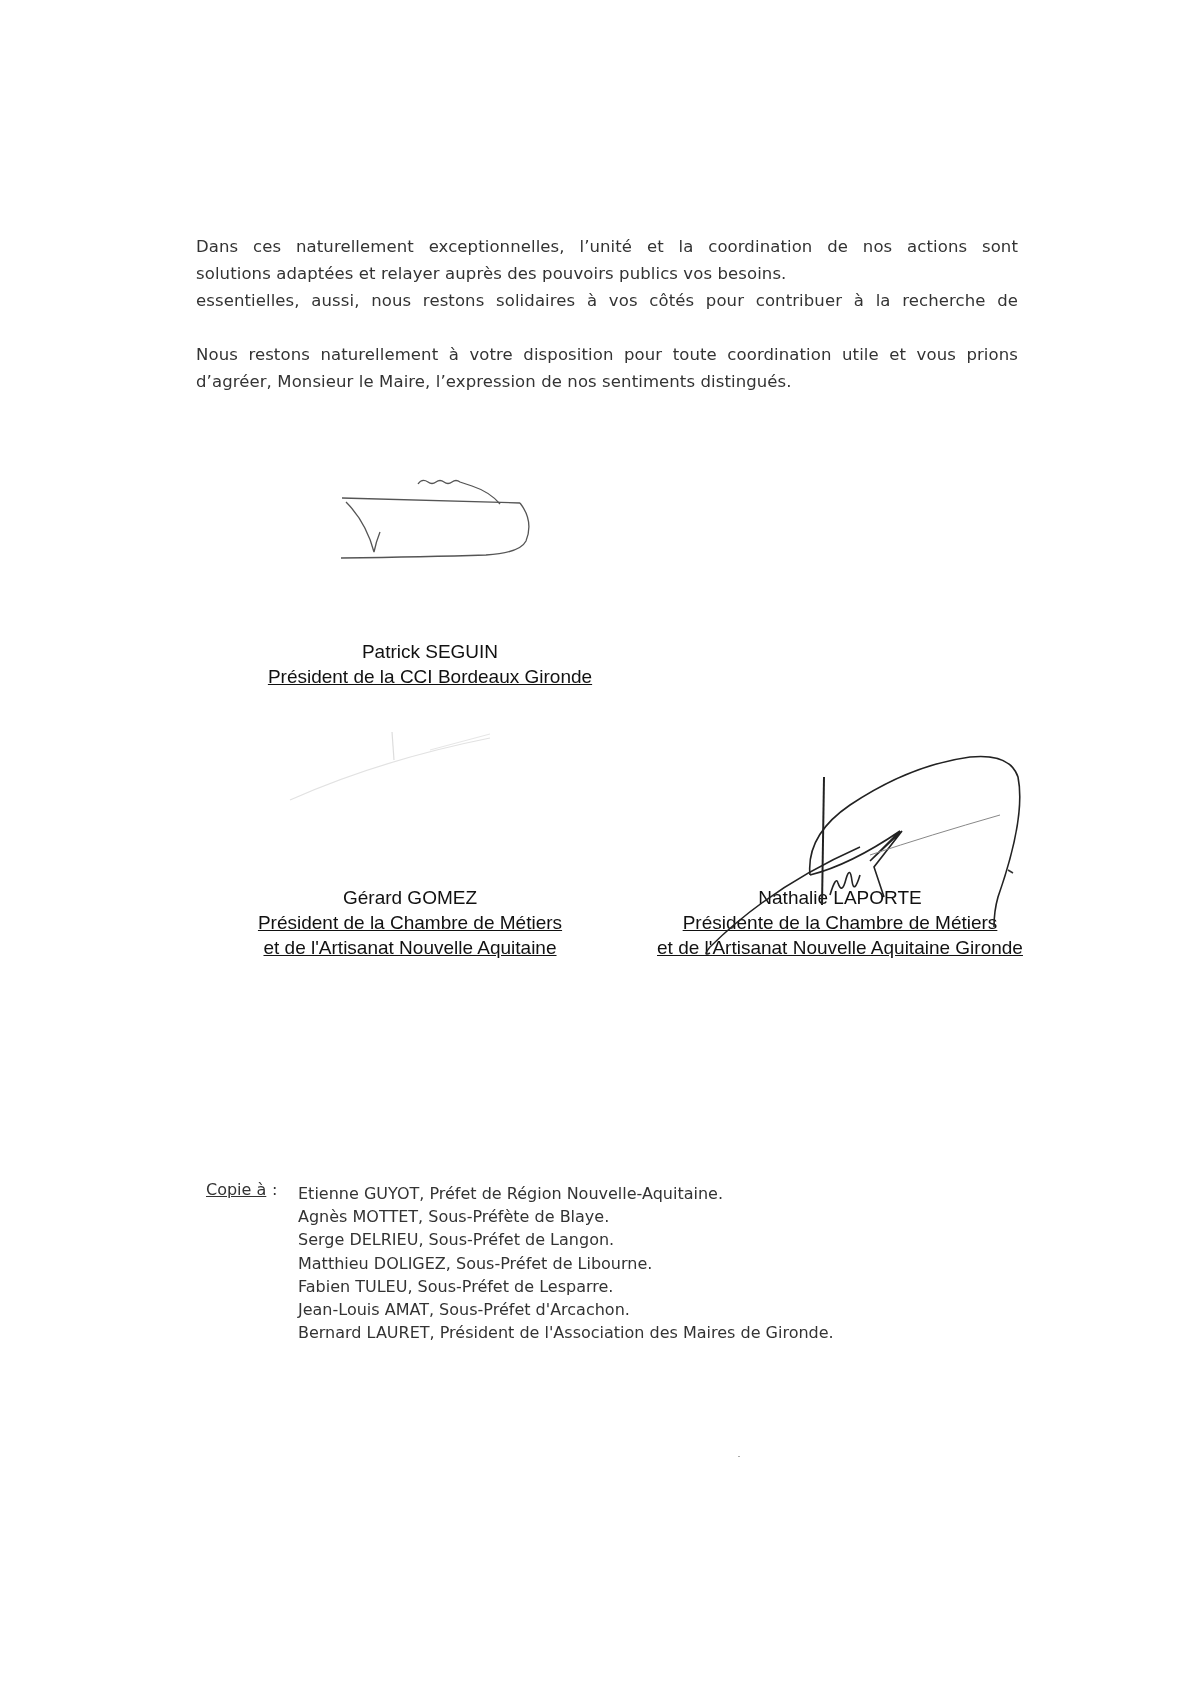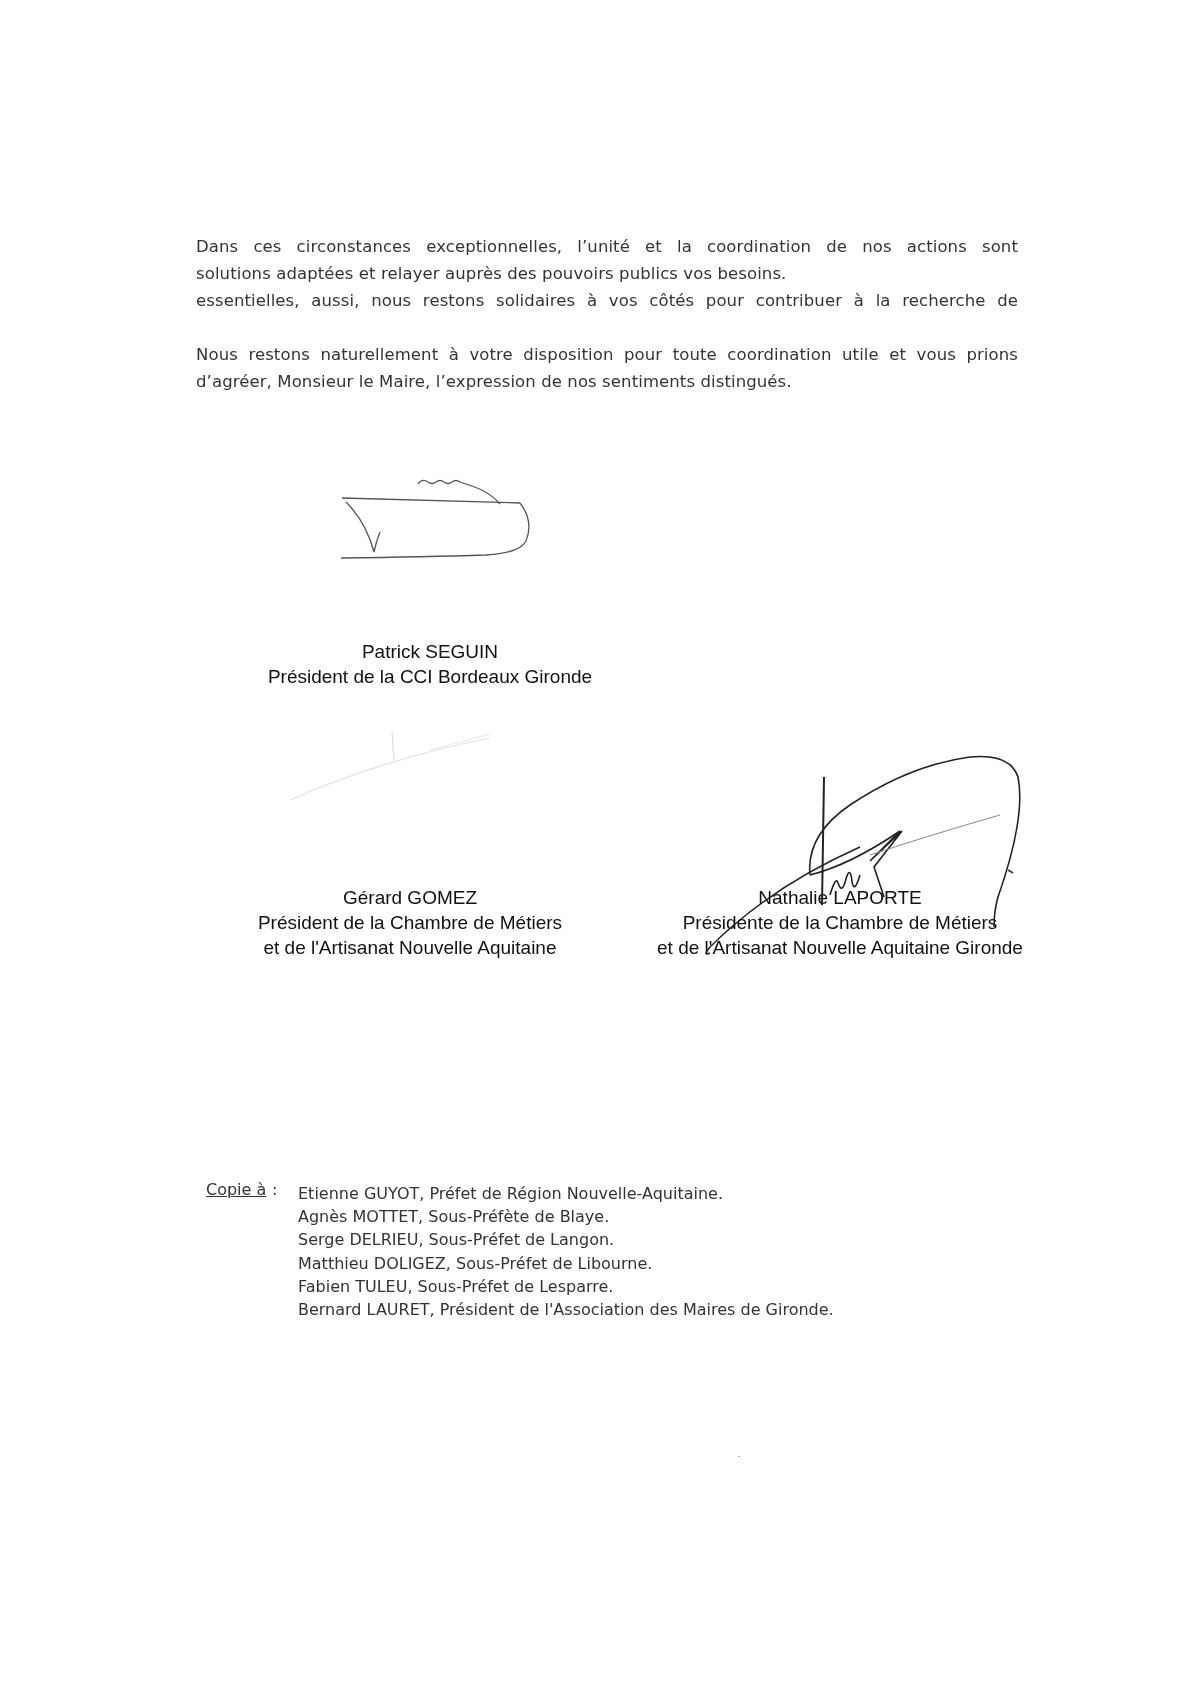--- a/index.html
+++ b/index.html
@@ -10,39 +10,39 @@
       font-family: "DejaVu Sans", sans-serif; font-size: 16.5px; line-height: 27px;
       text-align: justify; color: #333; letter-spacing: 0.1px;
     }
     .para .line { display: block; text-align: justify; text-align-last: justify; white-space: nowrap; }
     .para .line.last { text-align-last: left; }
     .sig-block {
       position: absolute; font-family: "Liberation Sans", sans-serif; color: #111;
       text-align: center; font-size: 19px; line-height: 25px;
     }
     .sig-block .name { display: block; margin-top: 41px; }
-    .sig-block .title { display: block; }
+    .sig-block .title { display: block; text-decoration: underline; }
     .sig-svg { position: absolute; }
     .copies {
       position: absolute; left: 206px; top: 1178px;
       font-family: "DejaVu Sans", sans-serif; font-size: 16px; line-height: 23.2px; color: #333;
     }
     .copies .label { position: absolute; left: 0; top: 0; text-decoration: underline; white-space: nowrap; }
     .copies .colon { position: absolute; left: 66px; top: 0; }
     .copies ul { list-style: none; margin: 4px; padding: 0; position: absolute; left: 88px; top: 0; width: 700px; }
     .copies li { white-space: nowrap; }
     .speck { position: absolute; width: 2px; height: 1px; background: #aaa; }
   </style>
 </head>
 <body>
 
 <div class="page">
 
   <div class="para" style="top: 233px;">
-    <span class="line">Dans ces circonstances exceptionnelles, l’unité et la coordination de nos actions sont</span>
+    <span class="line">Dans ces naturellement exceptionnelles, l’unité et la coordination de nos actions sont</span>
     <span class="line last">solutions adaptées et relayer auprès des pouvoirs publics vos besoins.</span>
     <span class="line">essentielles, aussi, nous restons solidaires à vos côtés pour contribuer à la recherche de</span>
   </div>
 
   <div class="para" style="top: 341px;">
     <span class="line">Nous restons naturellement à votre disposition pour toute coordination utile et vous prions</span>
     <span class="line last">d’agréer, Monsieur le Maire, l’expression de nos sentiments distingués.</span>
   </div>
 
   <svg class="sig-svg" style="left: 330px; top: 470px;" width="220" height="90" viewBox="0 0 220 90">
@@ -84,18 +84,19 @@
 
   <div class="copies">
     <span class="label">Copie à</span>
     <span class="colon">:</span>
     <ul>
       <li>Etienne GUYOT, Préfet de Région Nouvelle-Aquitaine.</li>
       <li>Agnès MOTTET, Sous-Préfète de Blaye.</li>
       <li>Serge DELRIEU, Sous-Préfet de Langon.</li>
       <li>Matthieu DOLIGEZ, Sous-Préfet de Libourne.</li>
       <li>Fabien TULEU, Sous-Préfet de Lesparre.</li>
+      <li>Jean-Louis AMAT, Sous-Préfet d'Arcachon.</li>
       <li>Bernard LAURET, Président de l'Association des Maires de Gironde.</li>
     </ul>
   </div>
 
   <div class="speck" style="left: 738px; top: 1456px;"></div>
 </div>
 
 </body></html>

